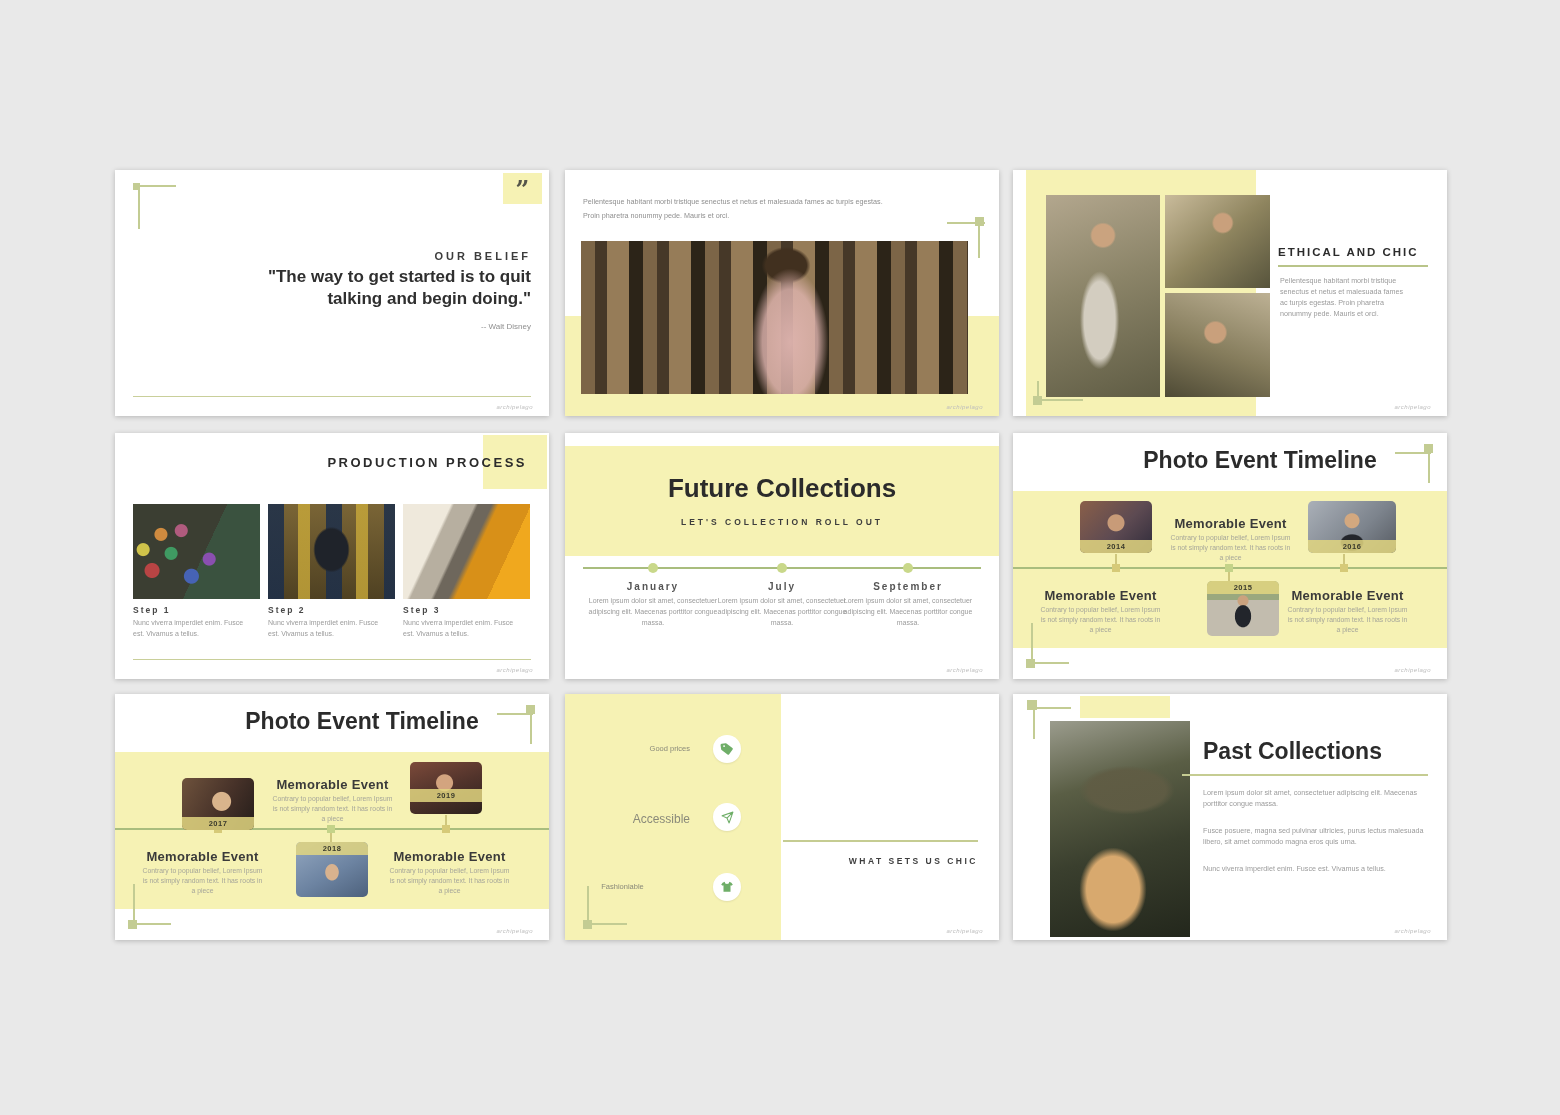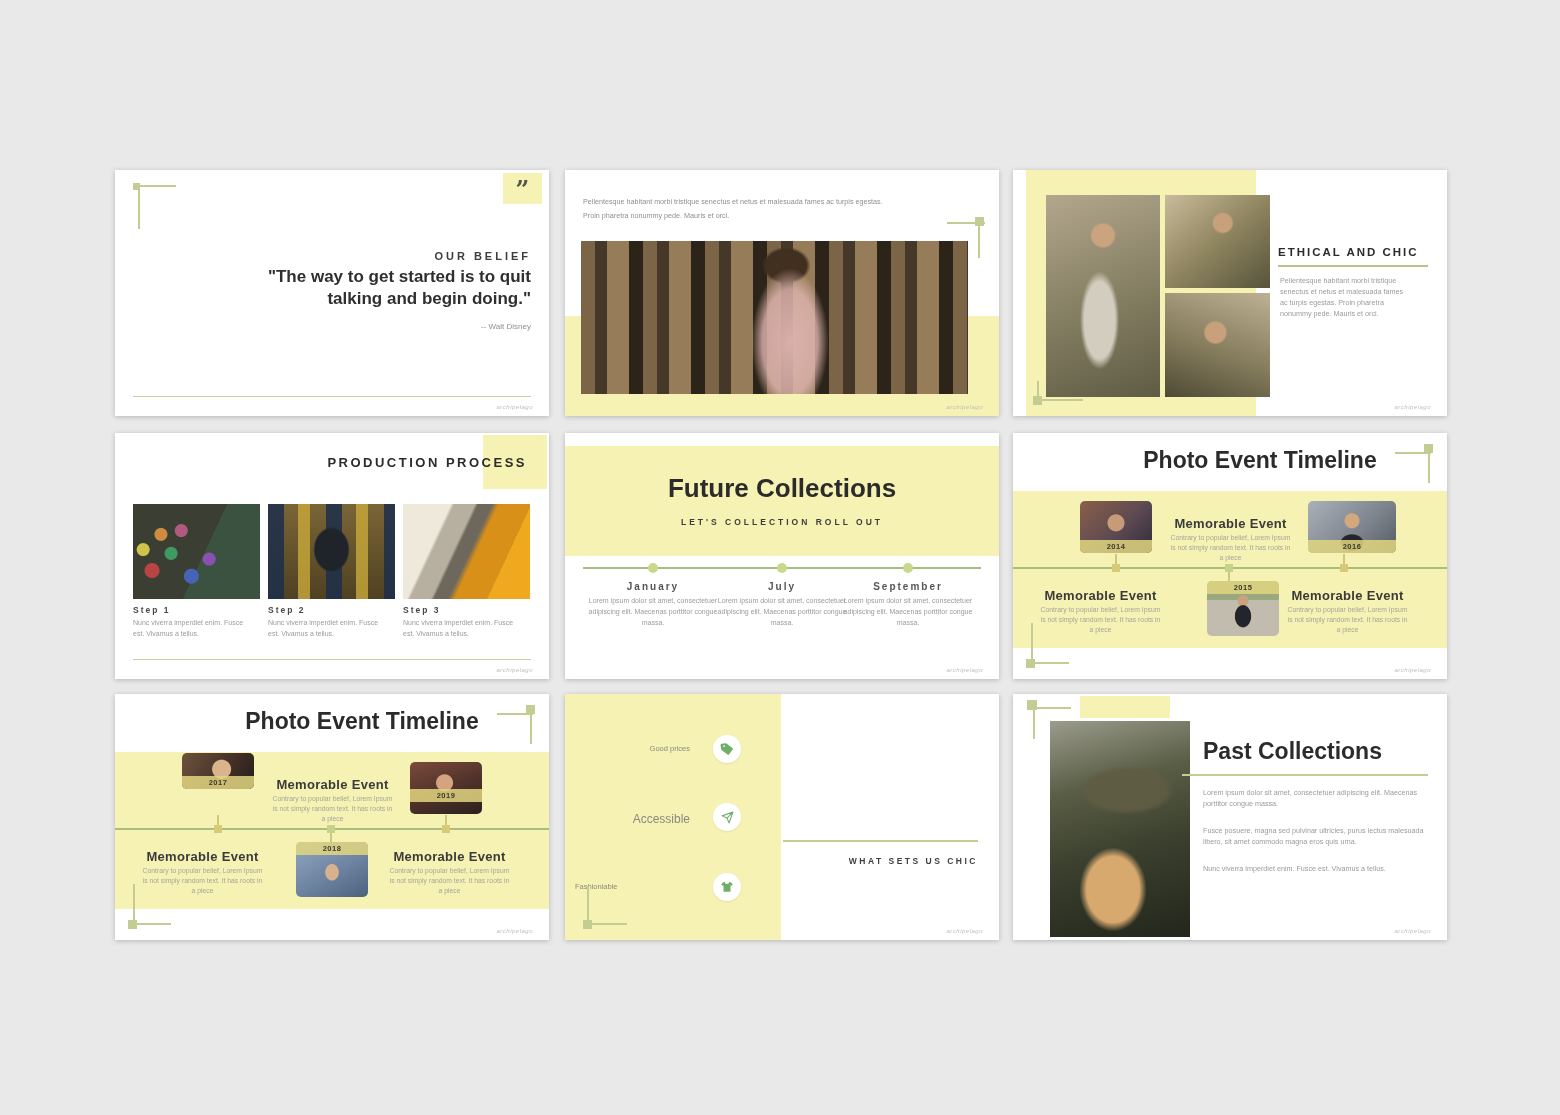--- a/index.html
+++ b/index.html
@@ -200,21 +200,21 @@
     <div class="abs acc" style="left:415px;top:19px;width:2px;height:31px;"></div>
     <div class="abs acc" style="left:411px;top:11px;width:9px;height:9px;"></div>
     <div class="abs yellow" style="left:0;top:58px;width:434px;height:157px;"></div>
     <div class="abs tl-line" style="left:0;top:134px;width:434px;height:2px;"></div>
     <div class="tick" style="left:102px;top:121px;height:13px;"></div>
     <div class="tick" style="left:215px;top:136px;height:12px;"></div>
     <div class="tick" style="left:330px;top:121px;height:13px;"></div>
     <div class="abs" style="left:99px;top:131px;width:8px;height:8px;background:#d6ca78;"></div>
     <div class="abs" style="left:212px;top:131px;width:8px;height:8px;background:#c4d389;"></div>
     <div class="abs" style="left:327px;top:131px;width:8px;height:8px;background:#d6ca78;"></div>
-    <div class="abs photo-round ph ph-2017" style="left:67px;top:59px;width:72px;height:36px;">
+    <div class="abs photo-round ph ph-2017" style="left:67px;top:84px;width:72px;height:52px;">
       <div class="badge" style="bottom:0;">2017</div>
     </div>
     <div class="abs photo-round ph ph-2019" style="left:295px;top:68px;width:72px;height:52px;">
       <div class="badge" style="bottom:12px;">2019</div>
     </div>
     <div class="abs photo-round ph ph-2018" style="left:181px;top:148px;width:72px;height:55px;">
       <div class="badge" style="top:0;">2018</div>
     </div>
     <div class="abs" style="left:155px;top:83px;width:125px;">
       <div class="ev-t">Memorable Event</div>
@@ -242,21 +242,21 @@
         <path d="M21.4 11.6l-9-9A2 2 0 0 0 11 2H4a2 2 0 0 0-2 2v7c0 .5.2 1 .6 1.4l9 9a2 2 0 0 0 2.8 0l7-7a2 2 0 0 0 0-2.8z" fill="#6fae68" transform="rotate(-8 12 12)"></path>
         <circle cx="7" cy="7" r="1.6" fill="#fff"></circle>
       </svg>
     </div>
     <div class="abs" style="left:10px;top:118px;width:115px;text-align:right;font-size:12px;color:#8a8a7a;">Accessible</div>
     <div class="circle-ic" style="left:148px;top:109px;">
       <svg width="13" height="13" viewBox="0 0 24 24">
         <path d="M22 2L11 13M22 2l-7 20-4-9-9-4 20-7z" fill="none" stroke="#6fae68" stroke-width="2" stroke-linejoin="round"></path>
       </svg>
     </div>
-    <div class="abs" style="left:10px;top:188px;width:115px;text-align:left;font-size:7.5px;color:#8a8a7a;">Fashioniable</div>
+    <div class="abs" style="left:0;top:188px;width:115px;text-align:center;font-size:7.5px;color:#8a8a7a;">Fashioniable</div>
     <div class="circle-ic" style="left:148px;top:179px;">
       <svg width="14" height="14" viewBox="0 0 24 24">
         <path d="M8 3L4.5 4.5 2 8l3 2 1-1.2V20h12V8.8L19 10l3-2-2.5-3.5L16 3a4 4 0 0 1-8 0z" fill="#6fae68"></path>
       </svg>
     </div>
     <div class="abs" style="left:218px;top:146px;width:195px;height:2px;background:#c5cc92;"></div>
     <div class="abs big-title" style="left:233px;top:162px;width:180px;font-size:8.5px;letter-spacing:2.5px;text-align:right;color:#3e3e3e;">WHAT SETS US CHIC</div>
     <div class="abs acc" style="left:22px;top:192px;width:2px;height:39px;"></div>
     <div class="abs acc" style="left:22px;top:229px;width:40px;height:2px;"></div>
     <div class="abs acc" style="left:18px;top:226px;width:9px;height:9px;"></div>

